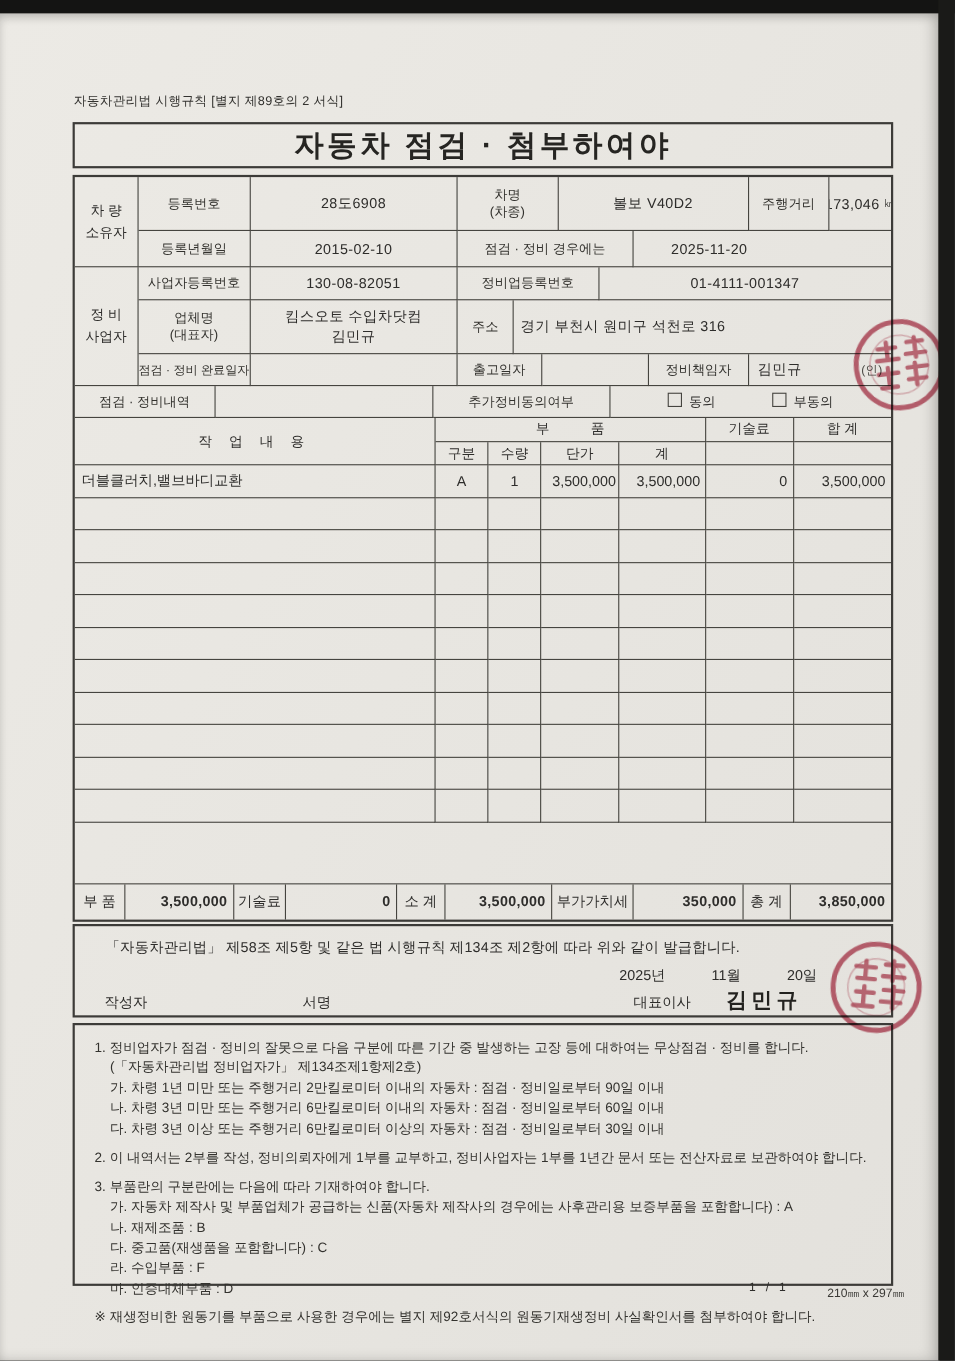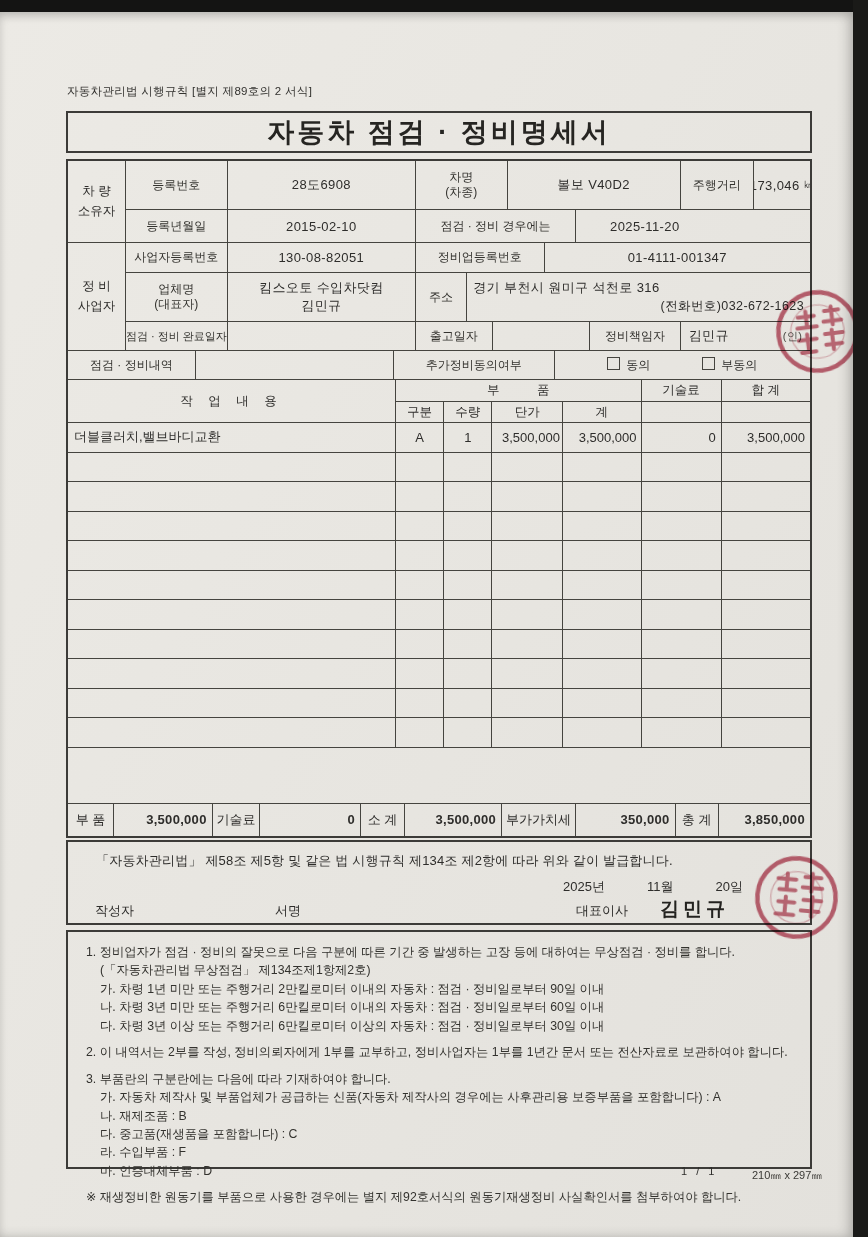--- a/index.html
+++ b/index.html
@@ -130,21 +130,21 @@
   .seal-inline{font-size:11px;color:#4a4944;margin-left:54px;}
 </style>
 </head>
 <body>
 
 <div class="paper">
 
   <div class="form-ref">자동차관리법 시행규칙 [별지 제89호의 2 서식]</div>
 
   <div class="title-box">
-    <div class="t">자동차 점검 · 정비명세서</div>
+    <div class="t">자동차 점검 · 첨부하여야</div>
   </div>
 
   <div class="main-table">
 
     <div class="group">
       <div class="vlabel" style="height:82px;">
         <span>차  량</span>
         <span>소유자</span>
       </div>
       <div class="grows">
@@ -187,21 +187,20 @@
             <span>업체명</span>
             <span>(대표자)</span>
           </div>
           <div class="cell val two-line" style="width:27.5%;line-height:1.4;">
             <span>킴스오토 수입차닷컴</span>
             <span>김민규</span>
           </div>
           <div class="cell lbl" style="width:7.5%;">주소</div>
           <div class="cell val two-line" style="flex:1;align-items:stretch;padding:3px 6px;line-height:1.5;">
             <span style="text-align:left;">경기 부천시 원미구 석천로 316</span>
-            <span style="text-align:right;font-size:12.5px;">(전화번호)032-672-1623</span>
           </div>
         </div>
         <div class="row" style="height:29px;">
           <div class="cell lbl" style="width:14.9%;font-size:11px;">점검 · 정비 완료일자</div>
           <div class="cell val" style="width:27.5%;"></div>
           <div class="cell lbl" style="width:11.2%;">출고일자</div>
           <div class="cell val" style="width:14.3%;"></div>
           <div class="cell lbl" style="width:13.2%;">정비책임자</div>
           <div class="cell val left" style="flex:1;">
             <span>김민규</span>
@@ -361,21 +360,21 @@
     <div class="stmt-bottom">
       <span class="author">작성자</span>
       <span class="sign">서명</span>
       <span class="ceo">대표이사</span>
       <span class="ceoname">김민규</span>
     </div>
   </div>
 
   <div class="notes-box">
     <div class="note">1. 정비업자가 점검 · 정비의 잘못으로 다음 구분에 따른 기간 중 발생하는 고장 등에 대하여는 무상점검 · 정비를 합니다.</div>
-    <div class="note ind1">(「자동차관리법 무상점검」  제134조제1항제2호)</div>
+    <div class="note ind1">(「자동차관리법 정비업자가」  제134조제1항제2호)</div>
     <div class="note ind1">가. 차령 1년 미만 또는 주행거리 2만킬로미터 이내의 자동차 : 점검 · 정비일로부터 90일 이내</div>
     <div class="note ind1">나. 차령 3년 미만 또는 주행거리 6만킬로미터 이내의 자동차 : 점검 · 정비일로부터 60일 이내</div>
     <div class="note ind1">다. 차령 3년 이상 또는 주행거리 6만킬로미터 이상의 자동차 : 점검 · 정비일로부터 30일 이내</div>
     <div class="note gap">2. 이 내역서는 2부를 작성, 정비의뢰자에게 1부를 교부하고, 정비사업자는 1부를 1년간 문서 또는 전산자료로 보관하여야 합니다.</div>
     <div class="note gap">3. 부품란의 구분란에는 다음에 따라 기재하여야 합니다.</div>
     <div class="note ind1">가. 자동차 제작사 및 부품업체가 공급하는 신품(자동차 제작사의 경우에는 사후관리용 보증부품을 포함합니다) : A</div>
     <div class="note ind1">나. 재제조품 :  B</div>
     <div class="note ind1">다. 중고품(재생품을 포함합니다) : C</div>
     <div class="note ind1">라. 수입부품 : F</div>
     <div class="note ind1">마. 인증대체부품 : D</div>

